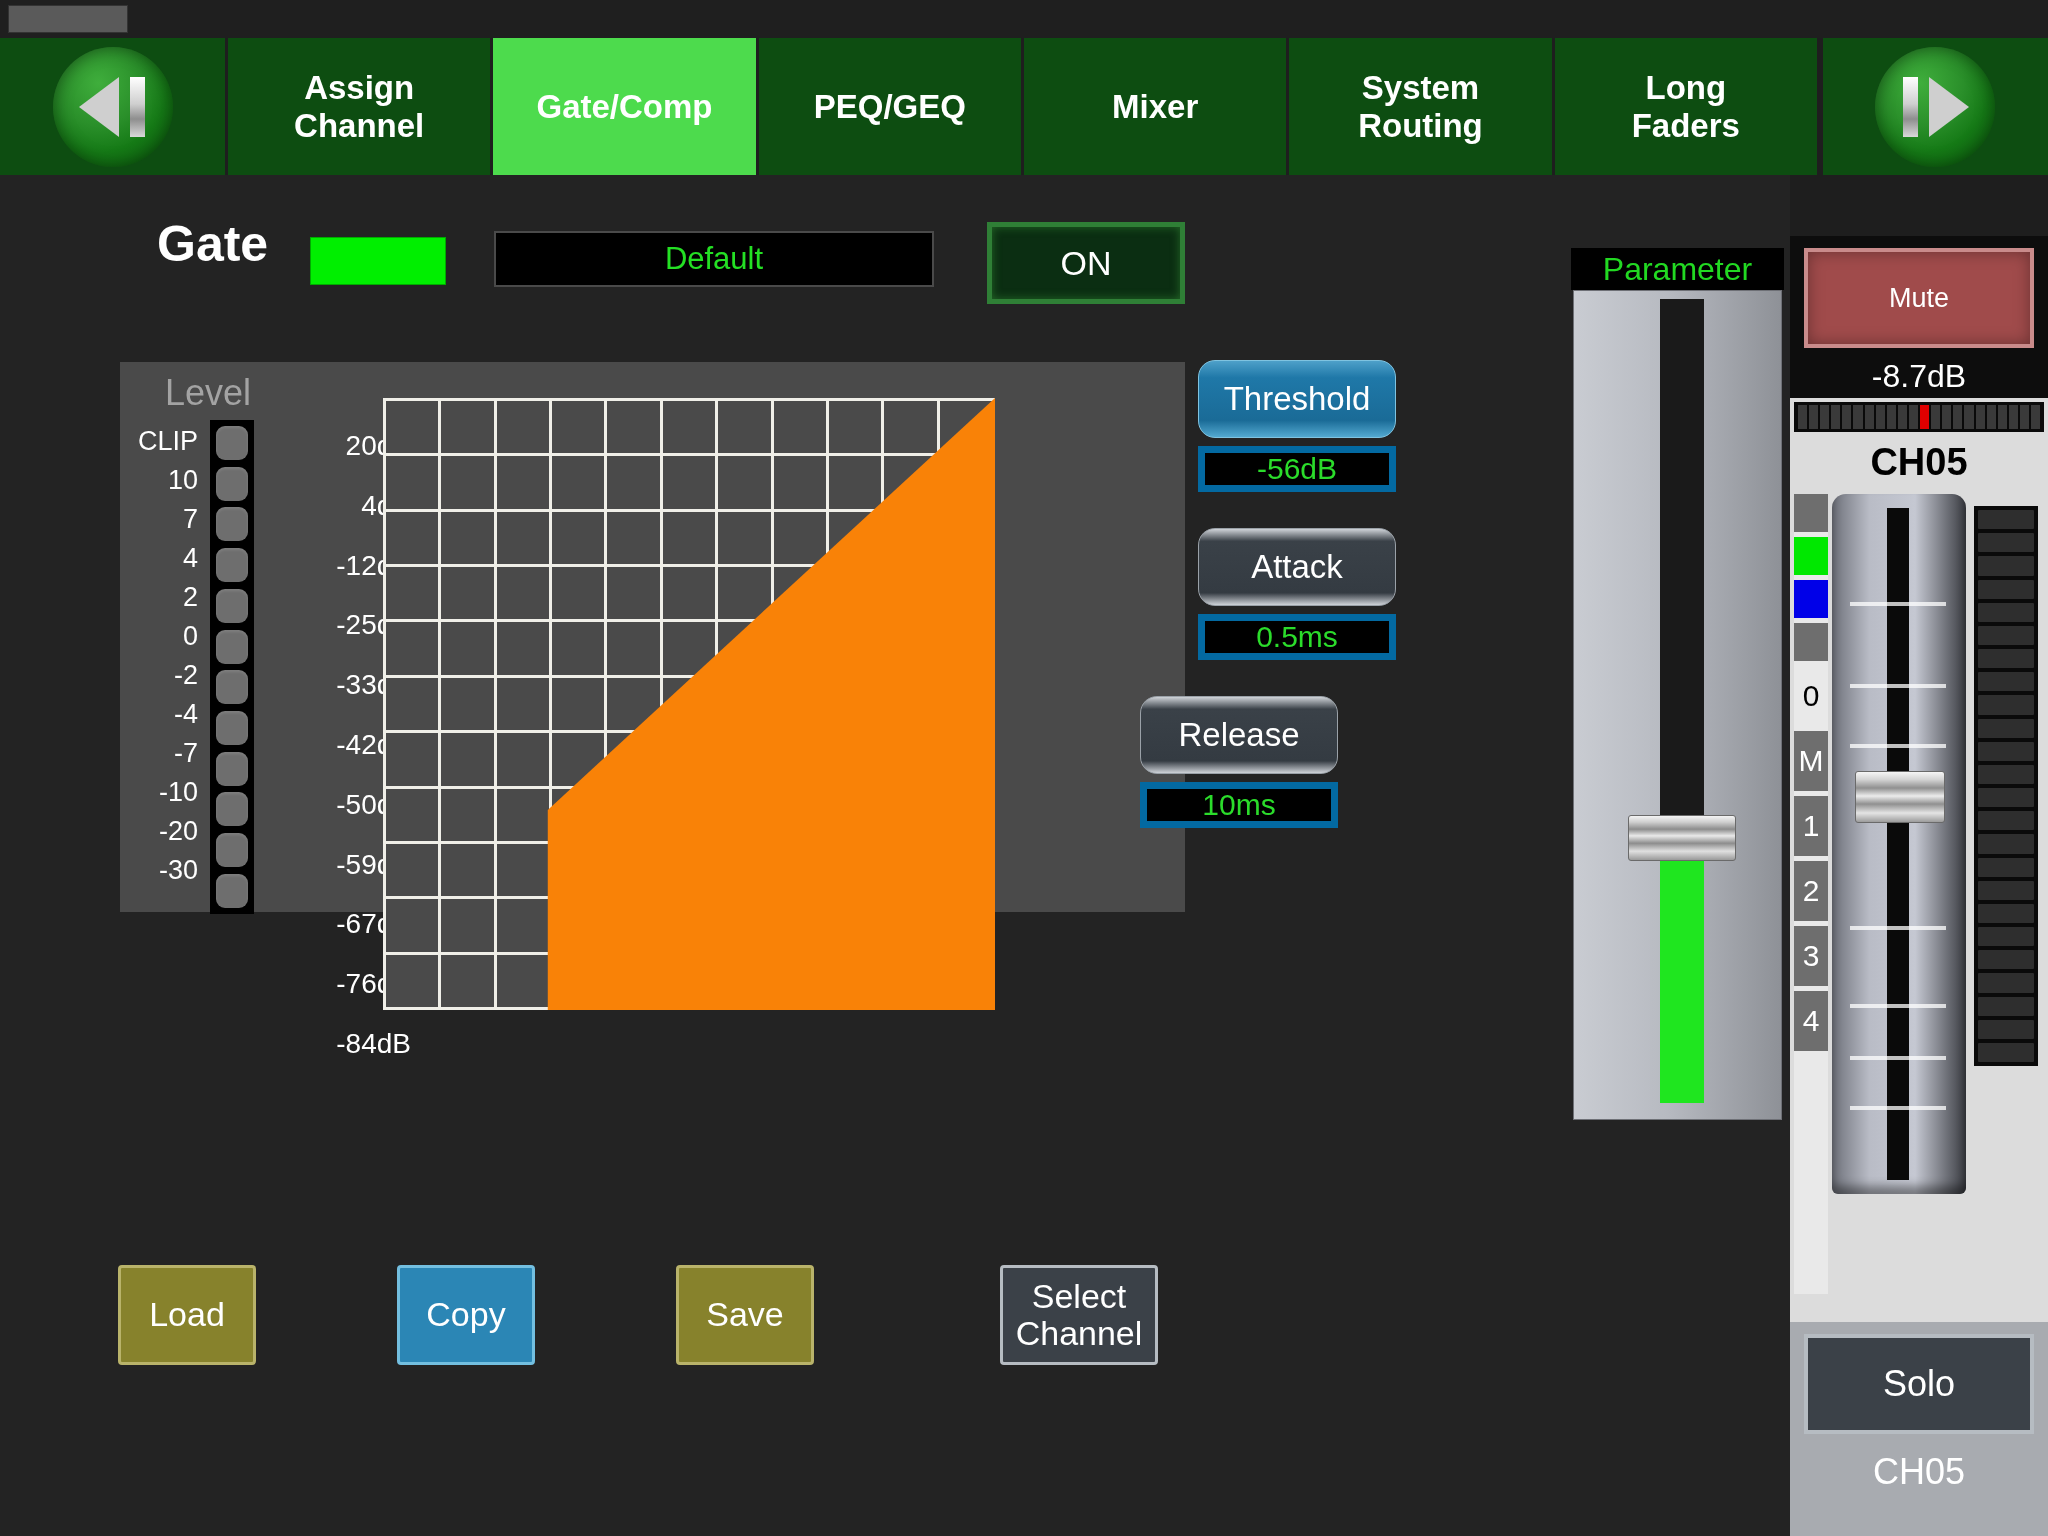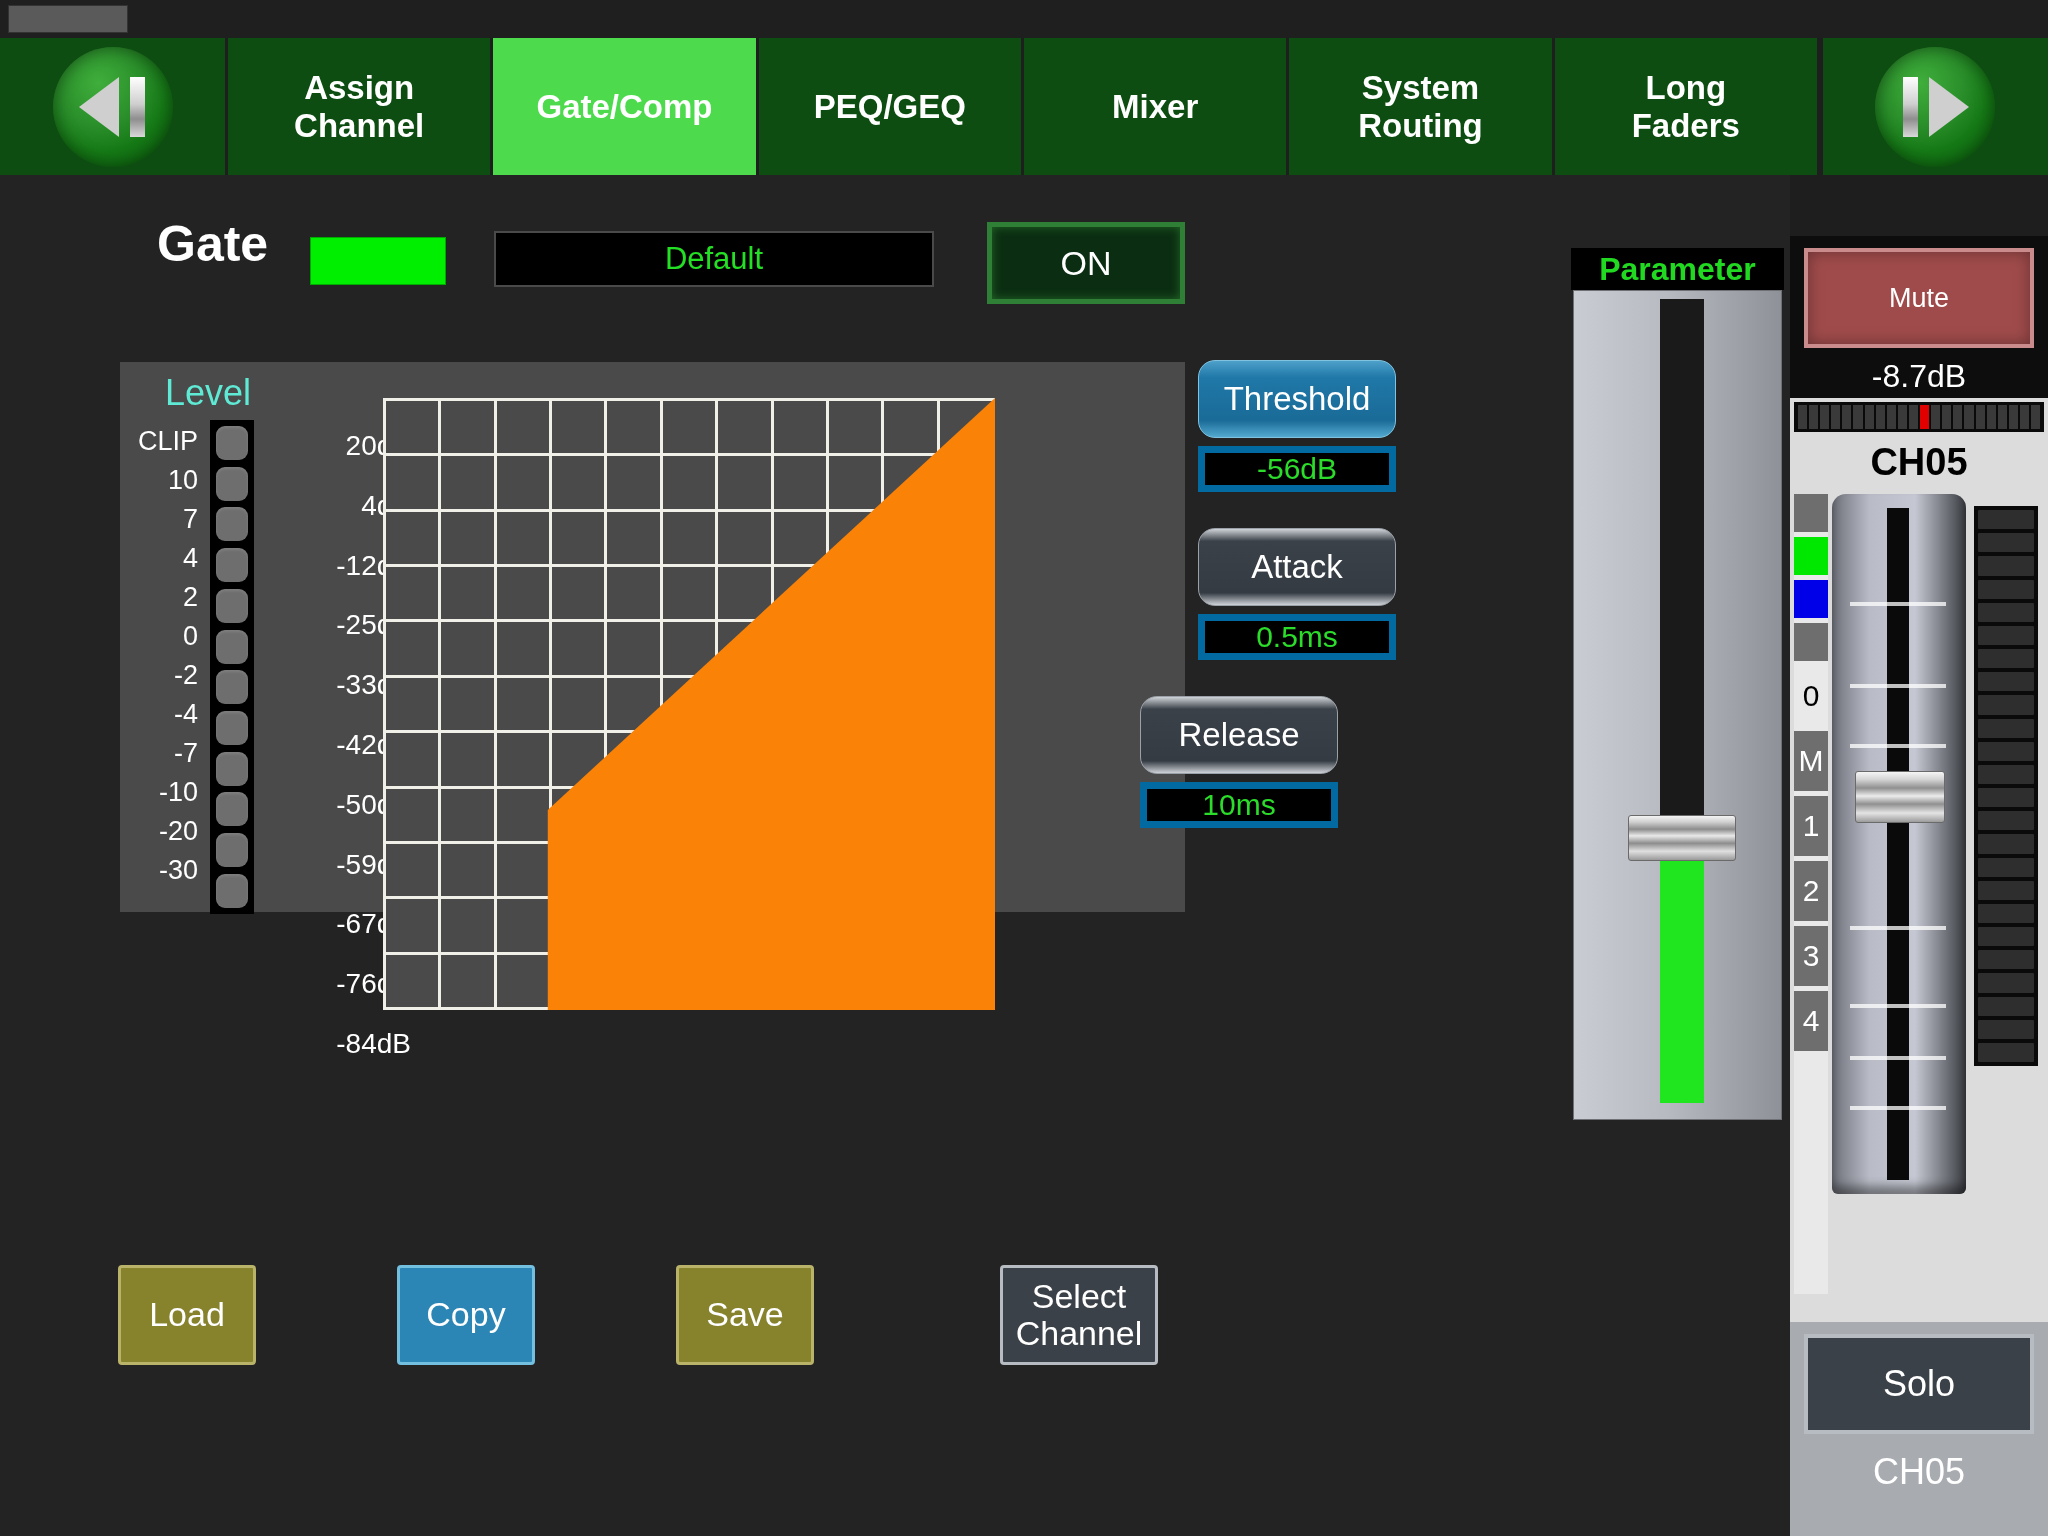--- a/index.html
+++ b/index.html
@@ -102,21 +102,21 @@
     color: #ffffff; font-size: 34px;
   }
 
   
   #graph-panel {
     position: absolute; left: 120px; top: 187px; width: 1065px; height: 550px;
     background: #4a4a4a;
   }
   #graph-panel-label {
     position: absolute; left: 45px; top: 10px;
-    color: #5eead4; font-size: 36px;
+    color: #a3a3a3; font-size: 36px;
   }
   
   #level-labels {
     position: absolute; left: 0px; top: 60px; width: 84px;
   }
   #level-labels div {
     height: 39px; line-height: 39px;
     color: #ffffff; font-size: 27px; text-align: right;
     padding-right: 6px;
   }
@@ -177,21 +177,21 @@
     text-align: center; color: #ffffff; font-size: 34px;
     line-height: 1.1; white-space: pre-line;
     border-radius: 4px;
   }
   .bbtn.olive { background: #87822c; border: 3px solid #b9b36a; }
   .bbtn.blue  { background: #2b86b5; border: 3px solid #73bfe0; }
   .bbtn.gray  { background: #3b4148; border: 3px solid #b6bcc2; }
 
   
   #param-fader-col {
-    position: absolute; left: 1571px; top: 175px; width: 213px; height: 1180px; font-weight: bold;
+    position: absolute; left: 1571px; top: 175px; width: 213px; height: 1180px;
   }
   #param-fader-label {
     position: absolute; left: 0; top: 73px; width: 213px; height: 42px;
     background: #000000;
     display: flex; align-items: center; justify-content: center;
     color: #22d922; font-size: 32px;
   }
   #param-fader-body {
     position: absolute; left: 2px; top: 115px; width: 209px; height: 830px;
     background: linear-gradient(90deg,#c9ccd2 0%,#b7bac1 45%,#8e9197 100%);

